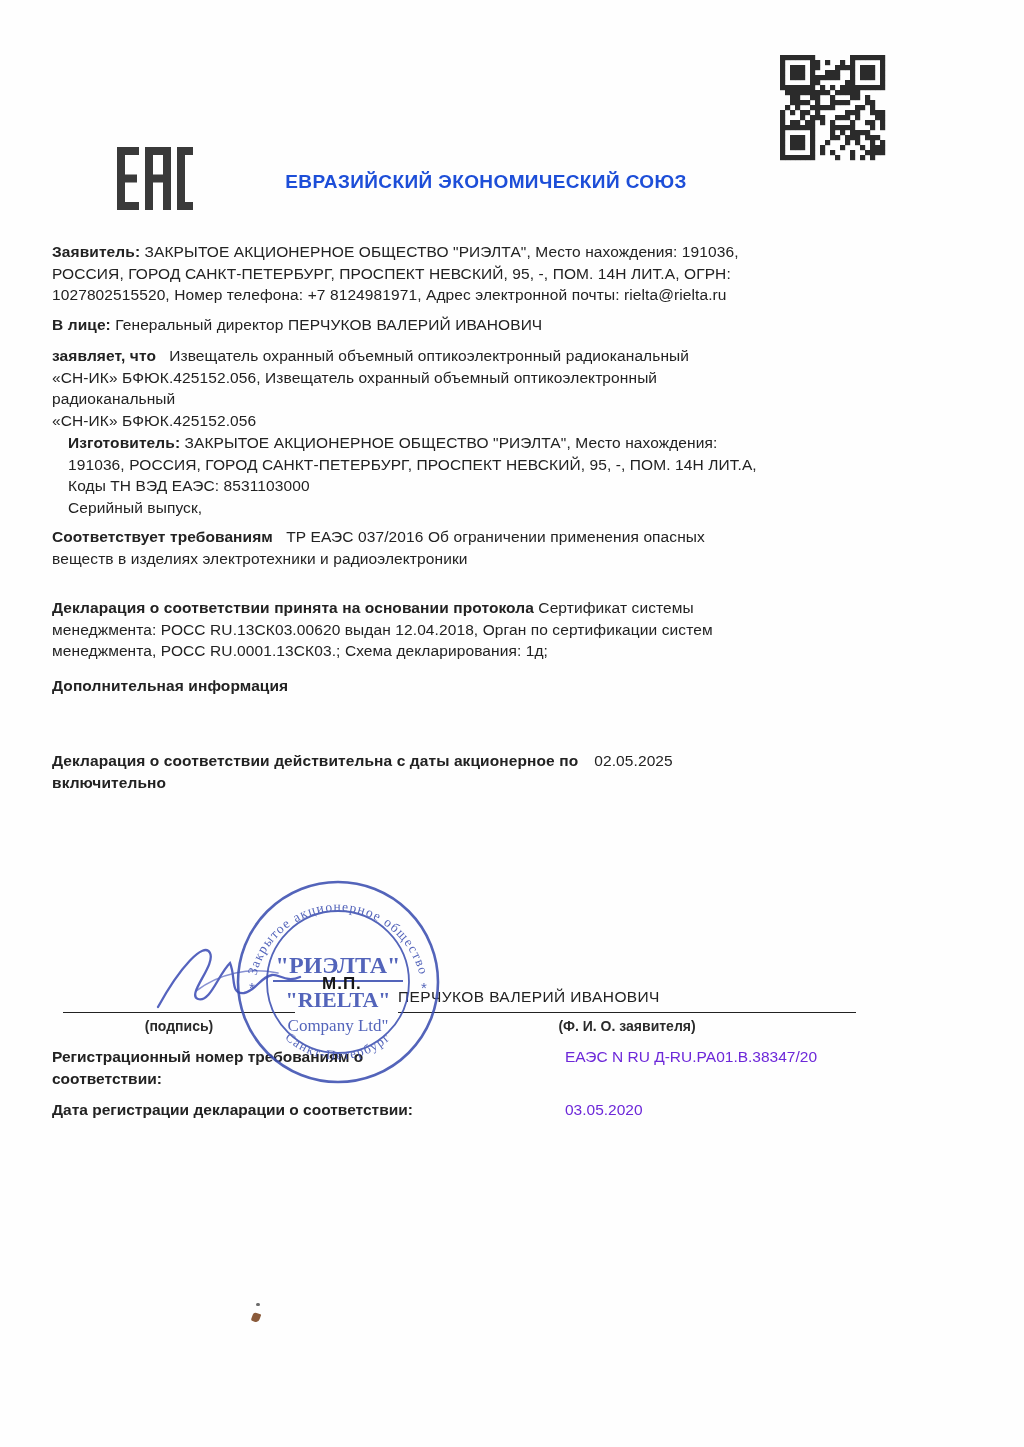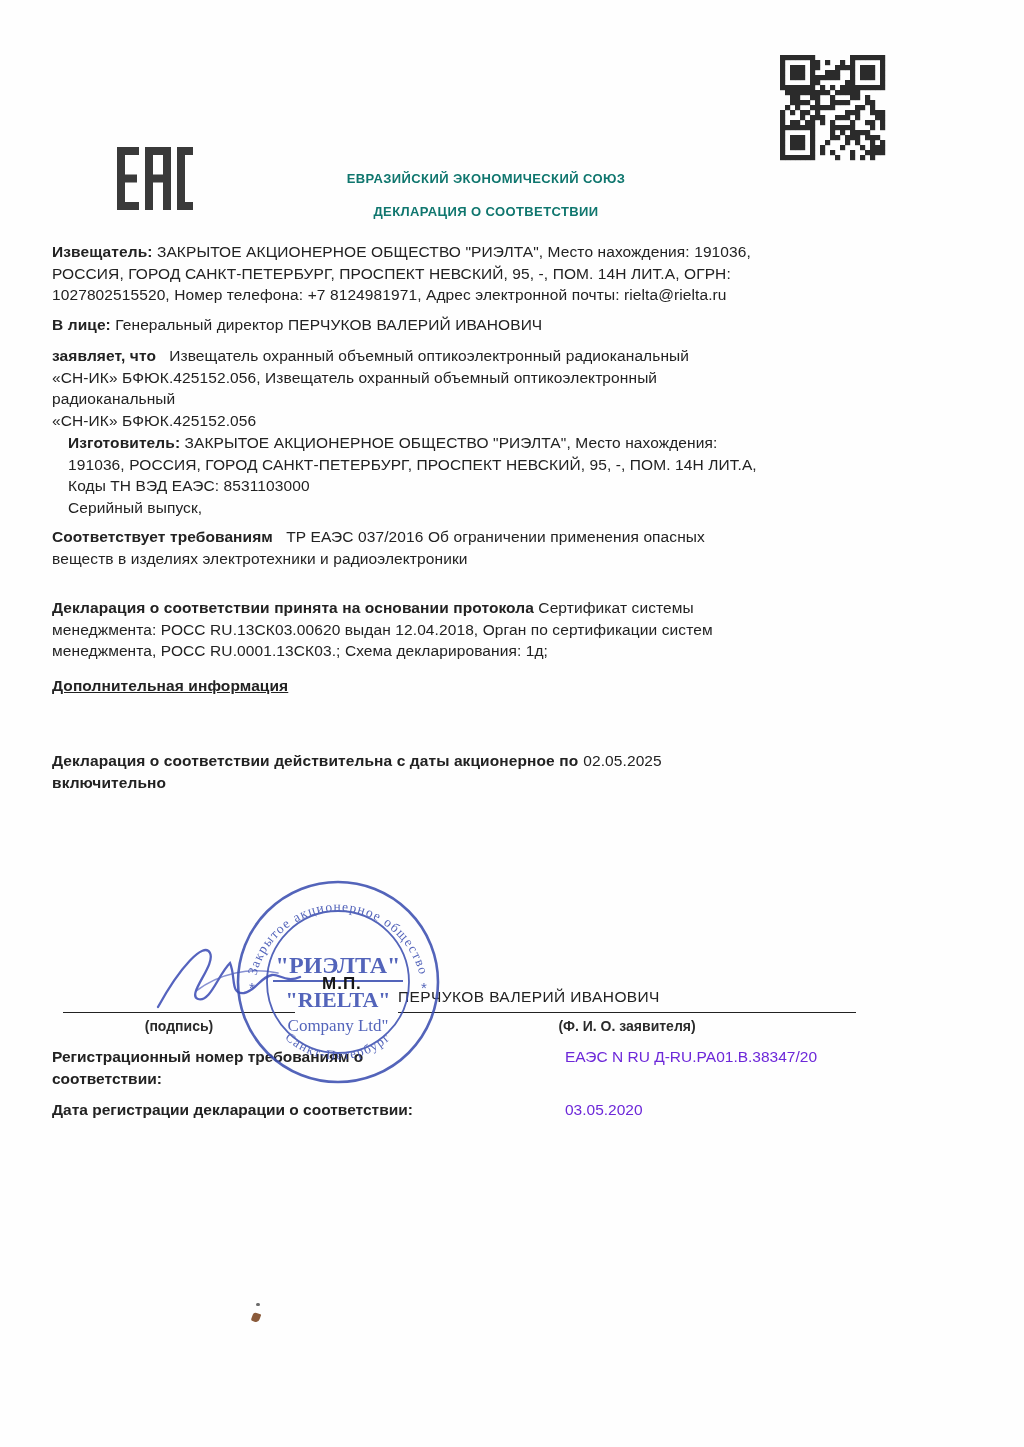--- a/index.html
+++ b/index.html
@@ -16,21 +16,21 @@
   .pre{white-space:pre-wrap;}
   .b{font-weight:700;}
   .para{
     left:52px;width:880px;
     font-size:15.5px;line-height:21.7px;
     letter-spacing:0.1px;
     color:#222;
   }
   .title{
     left:0;width:972px;text-align:center;
-    font-size:13px;font-weight:700;color:#0f766e;
+    font-size:19px;font-weight:700;color:#1d4ed8;
     letter-spacing:0.4px;
   }
   .sig-line{height:0;border-top:1.6px solid #222;}
   .caption{font-size:14px;font-weight:700;color:#2a2a2a;text-align:center;}
   .reg-label{left:52px;width:470px;font-size:15.5px;line-height:22px;font-weight:700;color:#222;}
   .reg-value{left:565px;width:420px;font-size:15.5px;line-height:22px;color:#6d28d9;}
   .mp{
     font-size:17px;font-weight:700;color:#161616;letter-spacing:1px;z-index:6;
   }
   .stamp-svg{z-index:5;opacity:0.88;}
@@ -295,23 +295,22 @@
         <rect x="46" y="0" width="8" height="63"></rect>
       <rect x="28" y="0" width="26" height="8"></rect>
         <rect x="28" y="27.5" width="26" height="8"></rect>
       <rect x="60" y="0" width="8" height="63"></rect>
         <rect x="60" y="0" width="16" height="8"></rect>
       <rect x="60" y="55" width="16" height="8"></rect>
     </g>
   </svg>
 
   <div class="abs title" style="top:171px;">ЕВРАЗИЙСКИЙ ЭКОНОМИЧЕСКИЙ СОЮЗ</div>
-  <div class="abs title" style="top:204px;">ДЕКЛАРАЦИЯ О СООТВЕТСТВИИ</div>
-
-  <div class="abs para pre" style="top:241px;"><span class="b">Извещатель:</span><span> ЗАКРЫТОЕ АКЦИОНЕРНОЕ ОБЩЕСТВО "РИЭЛТА", Место нахождения: 191036,
+
+  <div class="abs para pre" style="top:241px;"><span class="b">Заявитель:</span><span> ЗАКРЫТОЕ АКЦИОНЕРНОЕ ОБЩЕСТВО "РИЭЛТА", Место нахождения: 191036,
 РОССИЯ, ГОРОД САНКТ-ПЕТЕРБУРГ, ПРОСПЕКТ НЕВСКИЙ, 95, -, ПОМ. 14Н ЛИТ.А, ОГРН:
 1027802515520, Номер телефона: +7 8124981971, Адрес электронной почты: rielta@rielta.ru</span></div>
 
   <div class="abs para pre" style="top:314px;"><span class="b">В лице:</span><span> Генеральный директор ПЕРЧУКОВ ВАЛЕРИЙ ИВАНОВИЧ</span></div>
 
   <div class="abs para pre" style="top:345px;"><span class="b">заявляет, что</span><span>   Извещатель охранный объемный оптикоэлектронный радиоканальный
 «СН-ИК» БФЮК.425152.056, Извещатель охранный объемный оптикоэлектронный
 радиоканальный
 «СН-ИК» БФЮК.425152.056</span></div>
 
@@ -320,23 +319,23 @@
 Коды ТН ВЭД ЕАЭС: 8531103000
 Серийный выпуск,</span></div>
 
   <div class="abs para pre" style="top:526px;"><span class="b">Соответствует требованиям</span><span>   ТР ЕАЭС 037/2016 Об ограничении применения опасных
 веществ в изделиях электротехники и радиоэлектроники</span></div>
 
   <div class="abs para pre" style="top:597px;"><span class="b">Декларация о соответствии принята на основании протокола</span><span> Сертификат системы
 менеджмента: РОСС RU.13СК03.00620 выдан 12.04.2018, Орган по сертификации систем
 менеджмента, РОСС RU.0001.13СК03.; Схема декларирования: 1д;</span></div>
 
-  <div class="abs para pre" style="top:675px;text-decoration:underline;"><span class="b">Дополнительная информация</span></div>
-
-  <div class="abs para pre" style="top:750px;"><span class="b">Декларация о соответствии действительна с даты акционерное по</span><span style="margin-left:5px;">02.05.2025</span><span class="b" style="display:block;">включительно</span></div>
+  <div class="abs para pre" style="top:675px;"><span class="b">Дополнительная информация</span></div>
+
+  <div class="abs para pre" style="top:750px;"><span class="b">Декларация о соответствии действительна с даты акционерное по</span><span style="margin-left:16px;">02.05.2025</span><span class="b" style="display:block;">включительно</span></div>
 
   <svg class="abs signature-svg" style="left:150px;top:933px;" width="170" height="90" viewBox="0 0 170 90">
     <g fill="none" stroke="#4353b8" stroke-width="2.3" stroke-linecap="round">
       <path d="M 8,74 C 30,34 54,8 60,20 C 66,32 36,62 48,66 C 60,70 68,42 80,30 C 86,44 80,62 94,60 C 106,58 110,44 122,42 C 130,41 136,50 150,44"></path>
       <path d="M 46,58 C 70,40 100,34 128,40" stroke-width="1.6" opacity="0.7"></path>
     </g>
   </svg>
 
   <svg class="abs stamp-svg" style="left:233px;top:877px;" width="210" height="210" viewBox="0 0 210 210">
     <defs>

